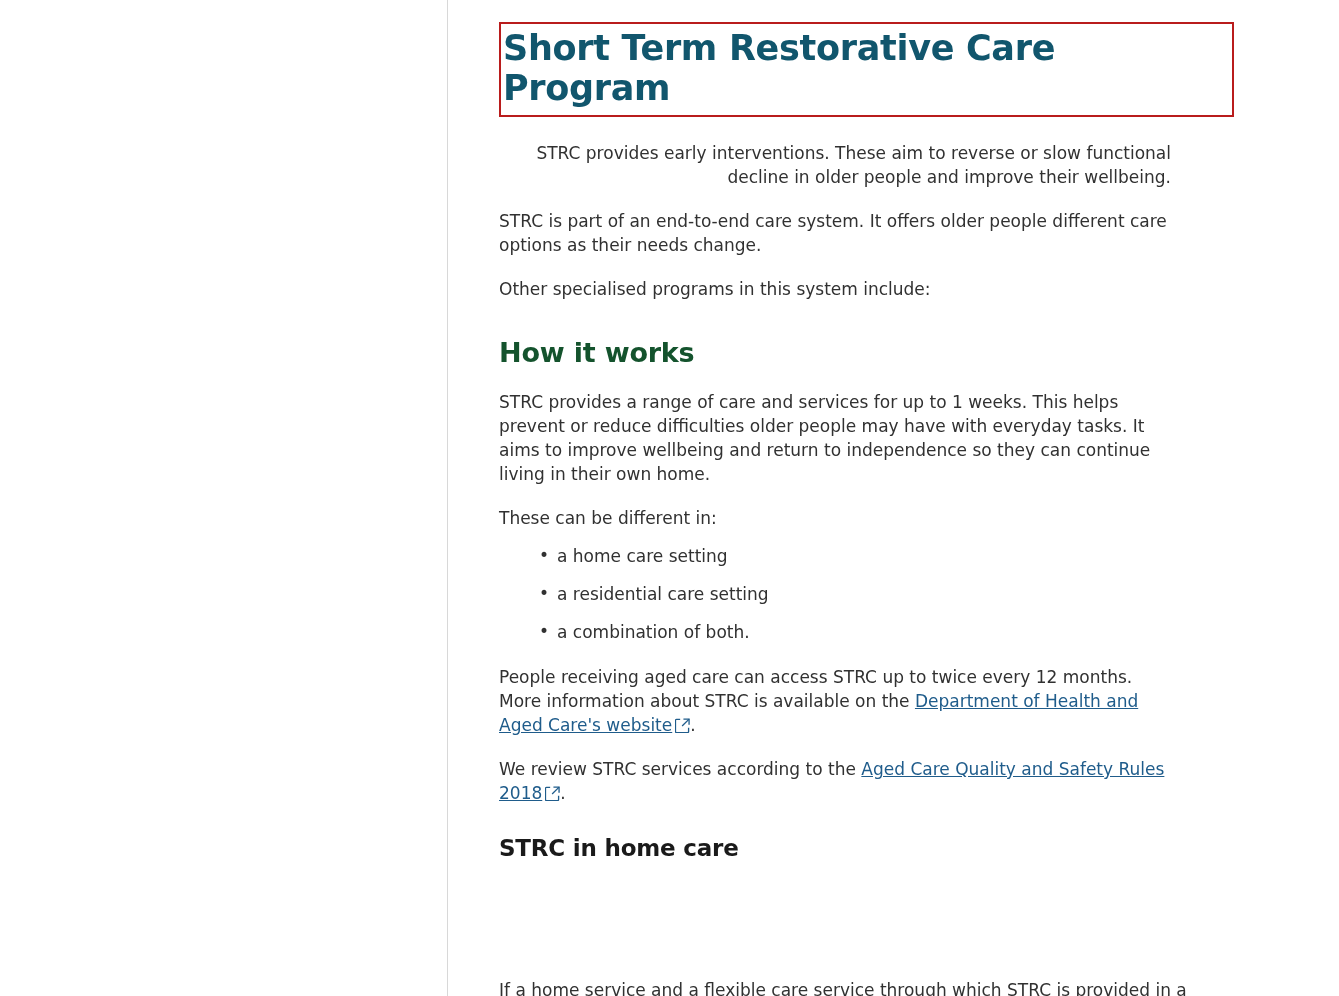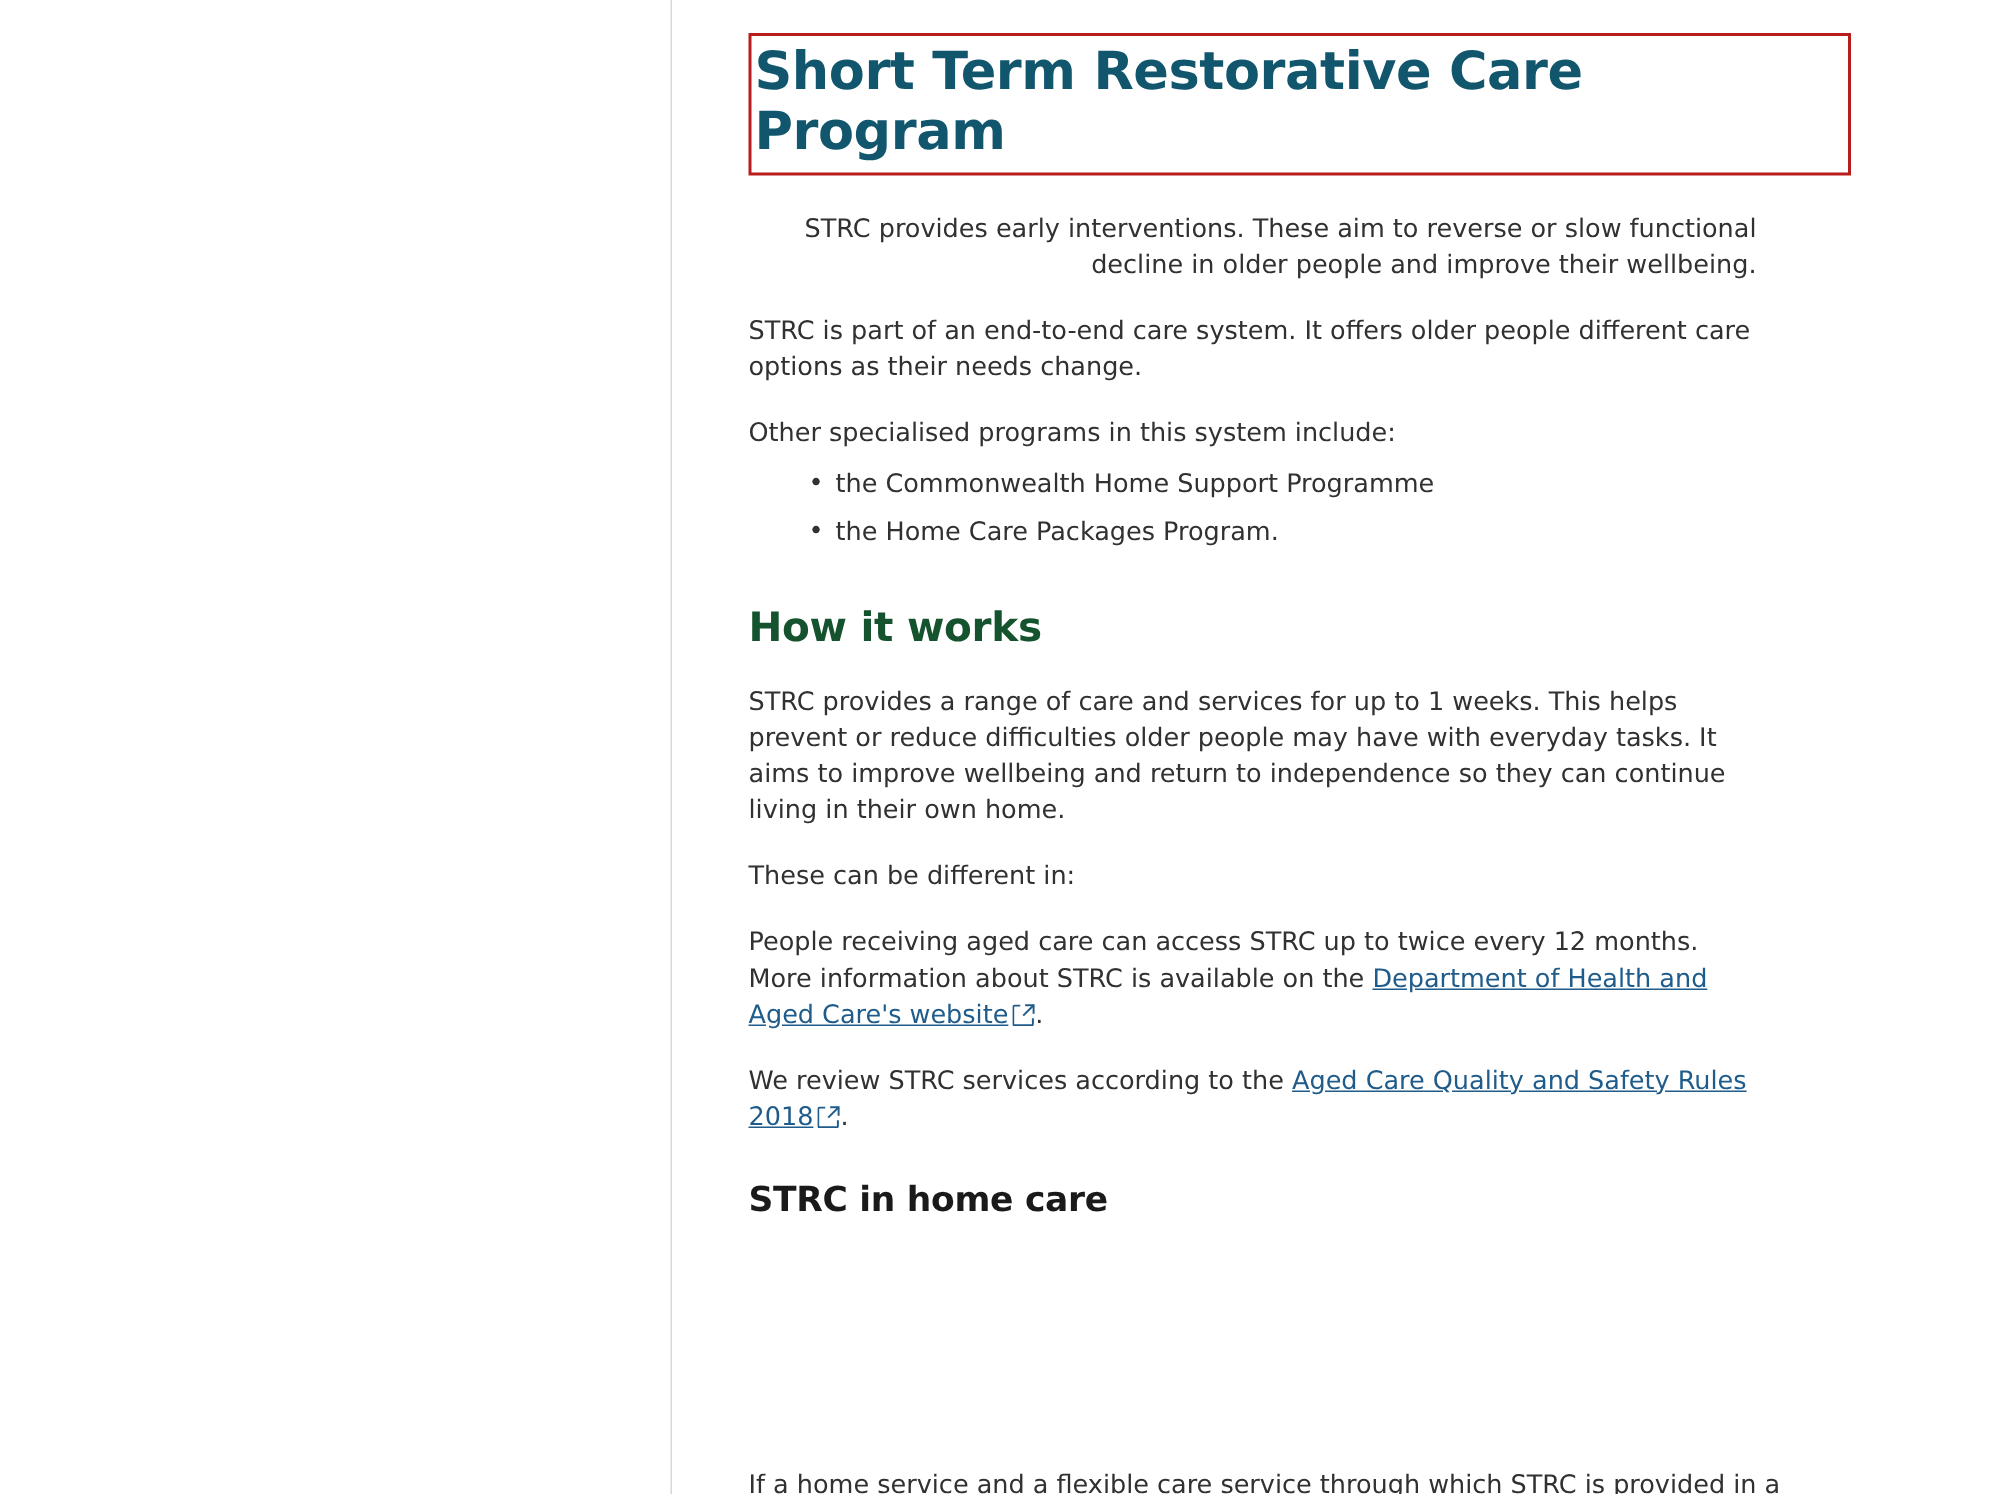--- a/index.html
+++ b/index.html
@@ -141,31 +141,32 @@
     <div class="title-box">
       <h1 class="page-title">Short Term Restorative Care Program</h1>
     </div>
 
     <p class="body-text first">STRC provides early interventions. These aim to reverse or slow functional decline in older people and improve their wellbeing.</p>
 
     <p class="body-text">STRC is part of an end-to-end care system. It offers older people different care options as their needs change.</p>
 
     <p class="body-text">Other specialised programs in this system include:</p>
 
-    <ul class="bullets">
-      <li>the Commonwealth Home Support Programme</li>
-      <li>the Home Care Packages Program.</li>
-    </ul>
 
     <h2 class="section-heading">How it works</h2>
 
     <p class="body-text">STRC provides a range of care and services for up to 1 weeks. This helps prevent or reduce difficulties older people may have with everyday tasks. It aims to improve wellbeing and return to independence so they can continue living in their own home.</p>
 
     <p class="body-text">These can be different in:</p>
 
+    <ul class="bullets spaced">
+      <li>a home care setting</li>
+      <li>a residential care setting</li>
+      <li>a combination of both.</li>
+    </ul>
 
     <p class="body-text"><span>People receiving aged care can access STRC up to twice every 12 months. More information about STRC is available on the </span><a class="doc-link" href="#">Department of Health and Aged Care's website</a><span class="ext-icon"><svg width="15" height="15" viewBox="0 0 16 16">
             <path d="M5.5 1.5h-4a1 1 0 0 0-1 1v12a1 1 0 0 0 1 1h12a1 1 0 0 0 1-1v-4" fill="none" stroke="#1f5c8b" stroke-width="1.4"></path>
             <path d="M9 1.2h6v6" fill="none" stroke="#1f5c8b" stroke-width="1.4"></path>
             <path d="M15 1.2L7.6 8.6" fill="none" stroke="#1f5c8b" stroke-width="1.4"></path>
           </svg></span><span>.</span></p>
 
 
     <p class="body-text"><span>We review STRC services according to the </span><a class="doc-link" href="#">Aged Care Quality and Safety Rules 2018</a><span class="ext-icon"><svg width="15" height="15" viewBox="0 0 16 16">
             <path d="M5.5 1.5h-4a1 1 0 0 0-1 1v12a1 1 0 0 0 1 1h12a1 1 0 0 0 1-1v-4" fill="none" stroke="#1f5c8b" stroke-width="1.4"></path>

